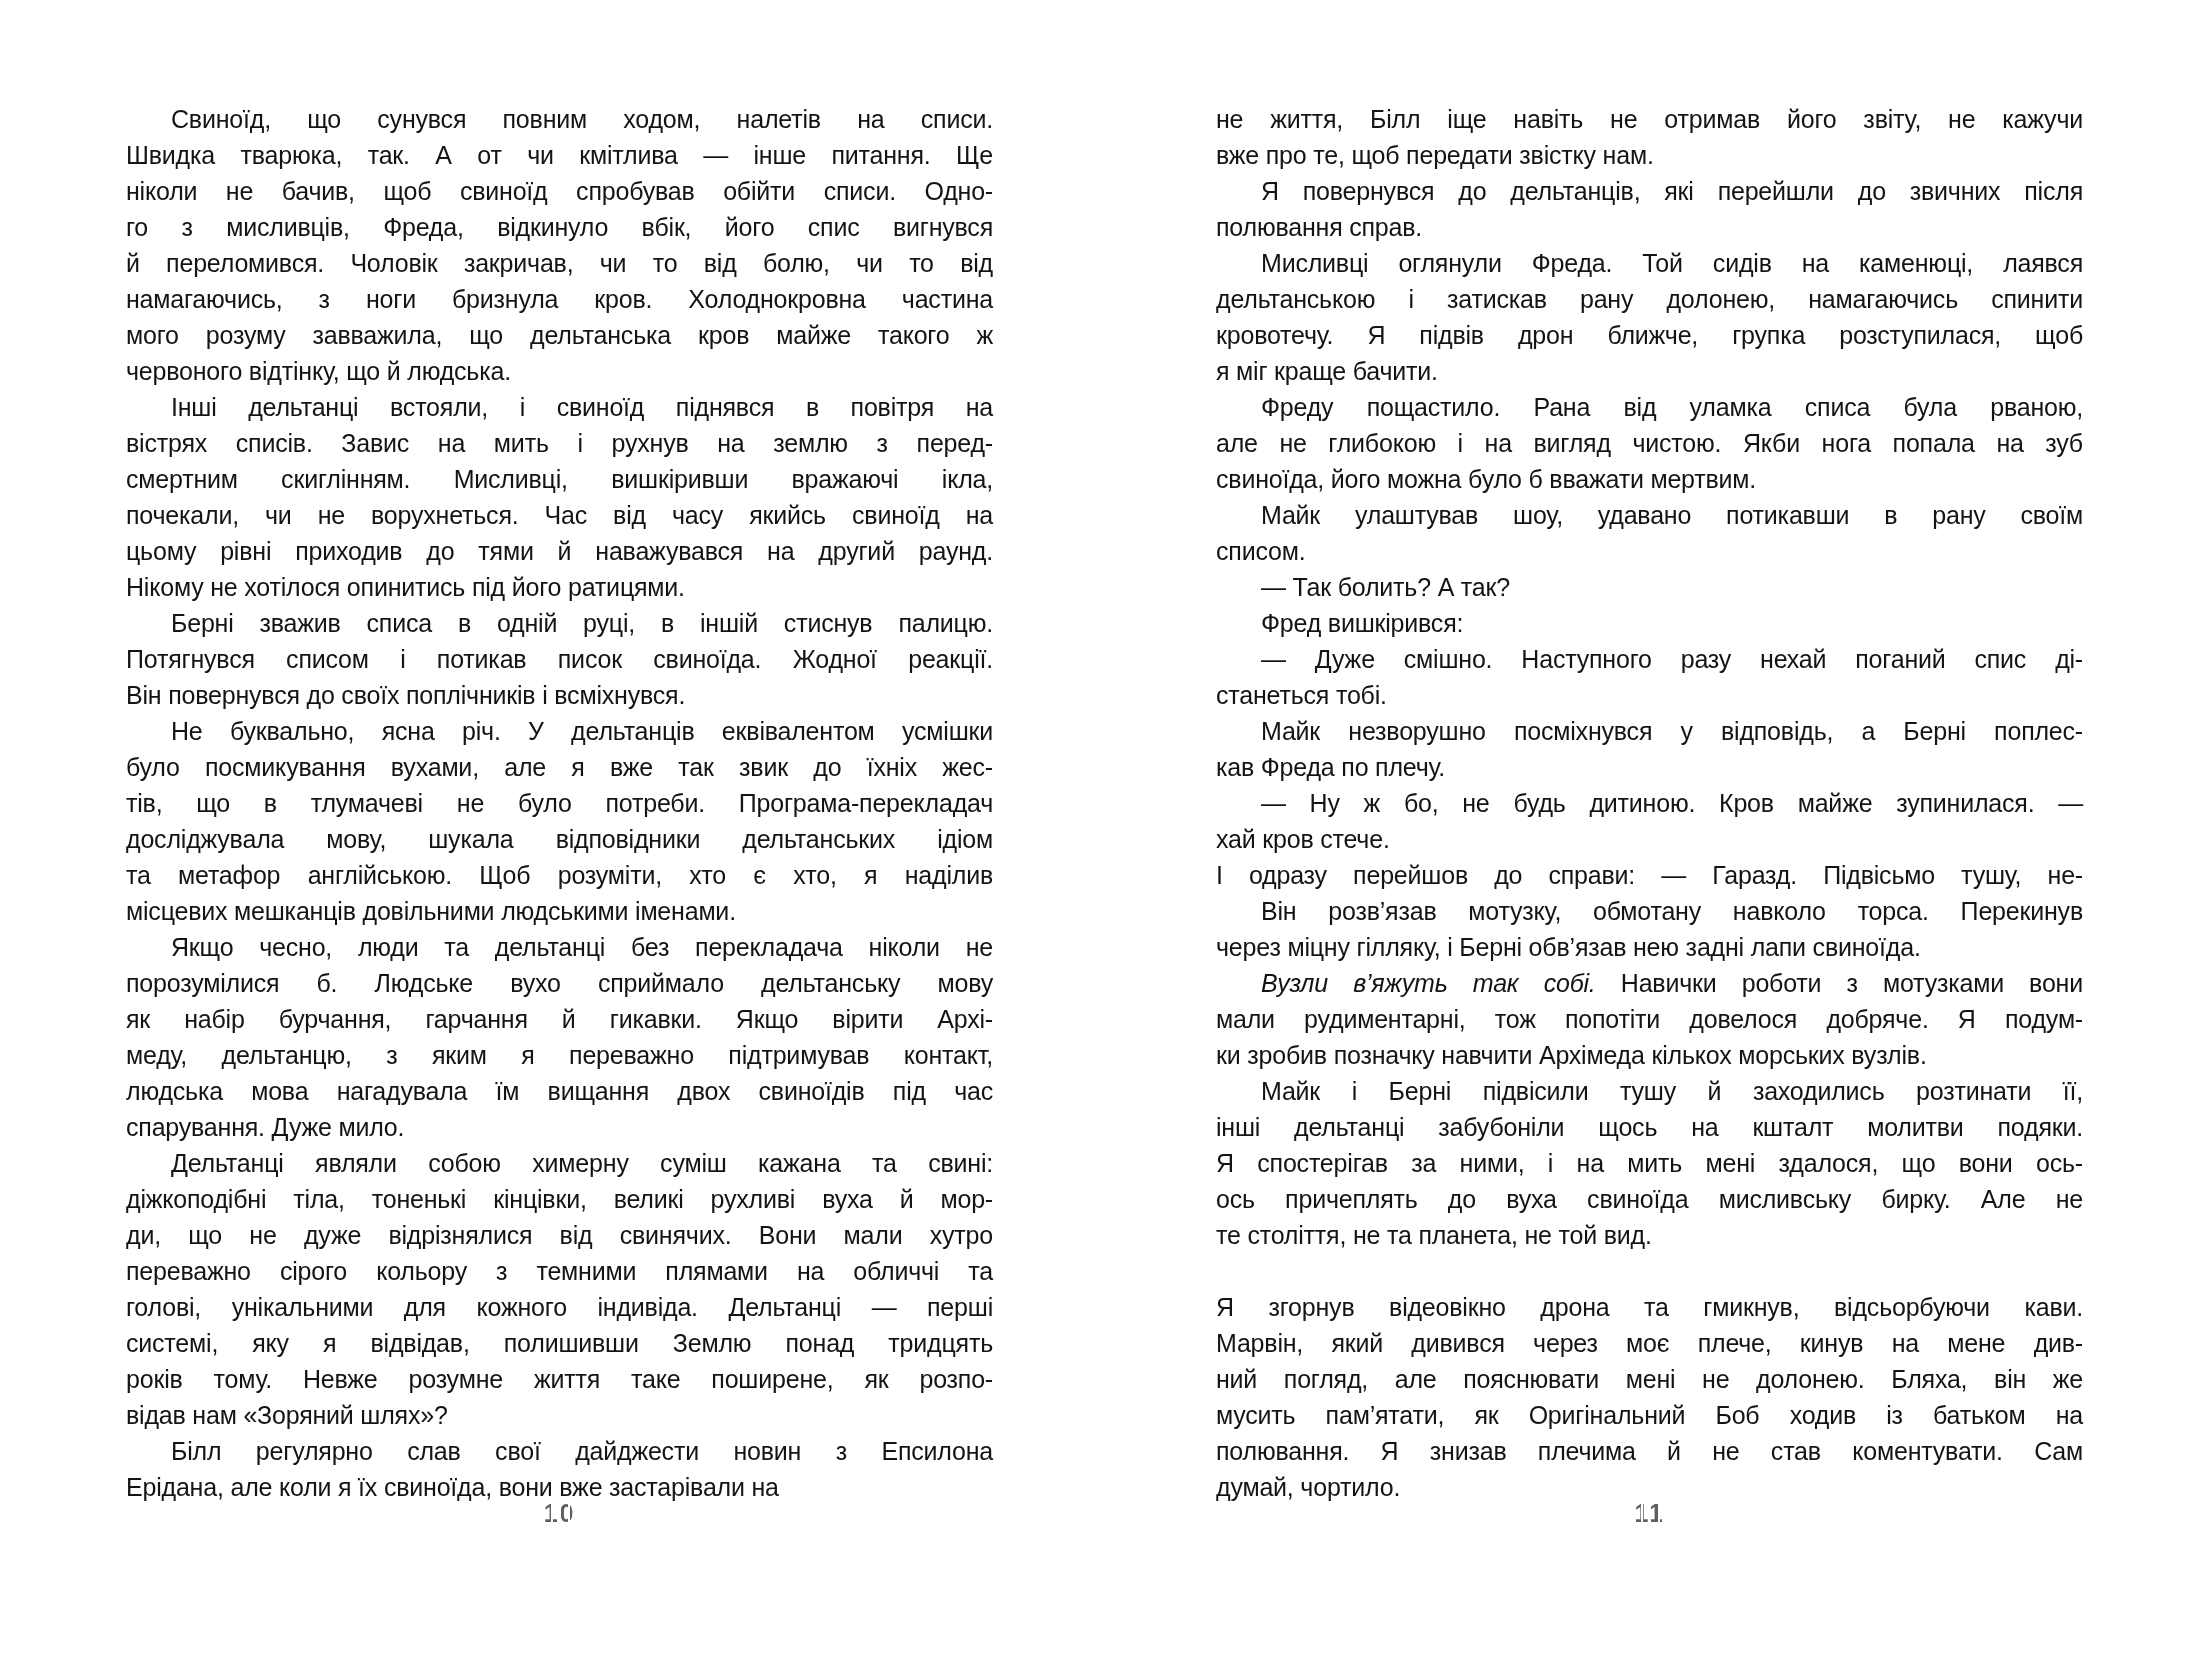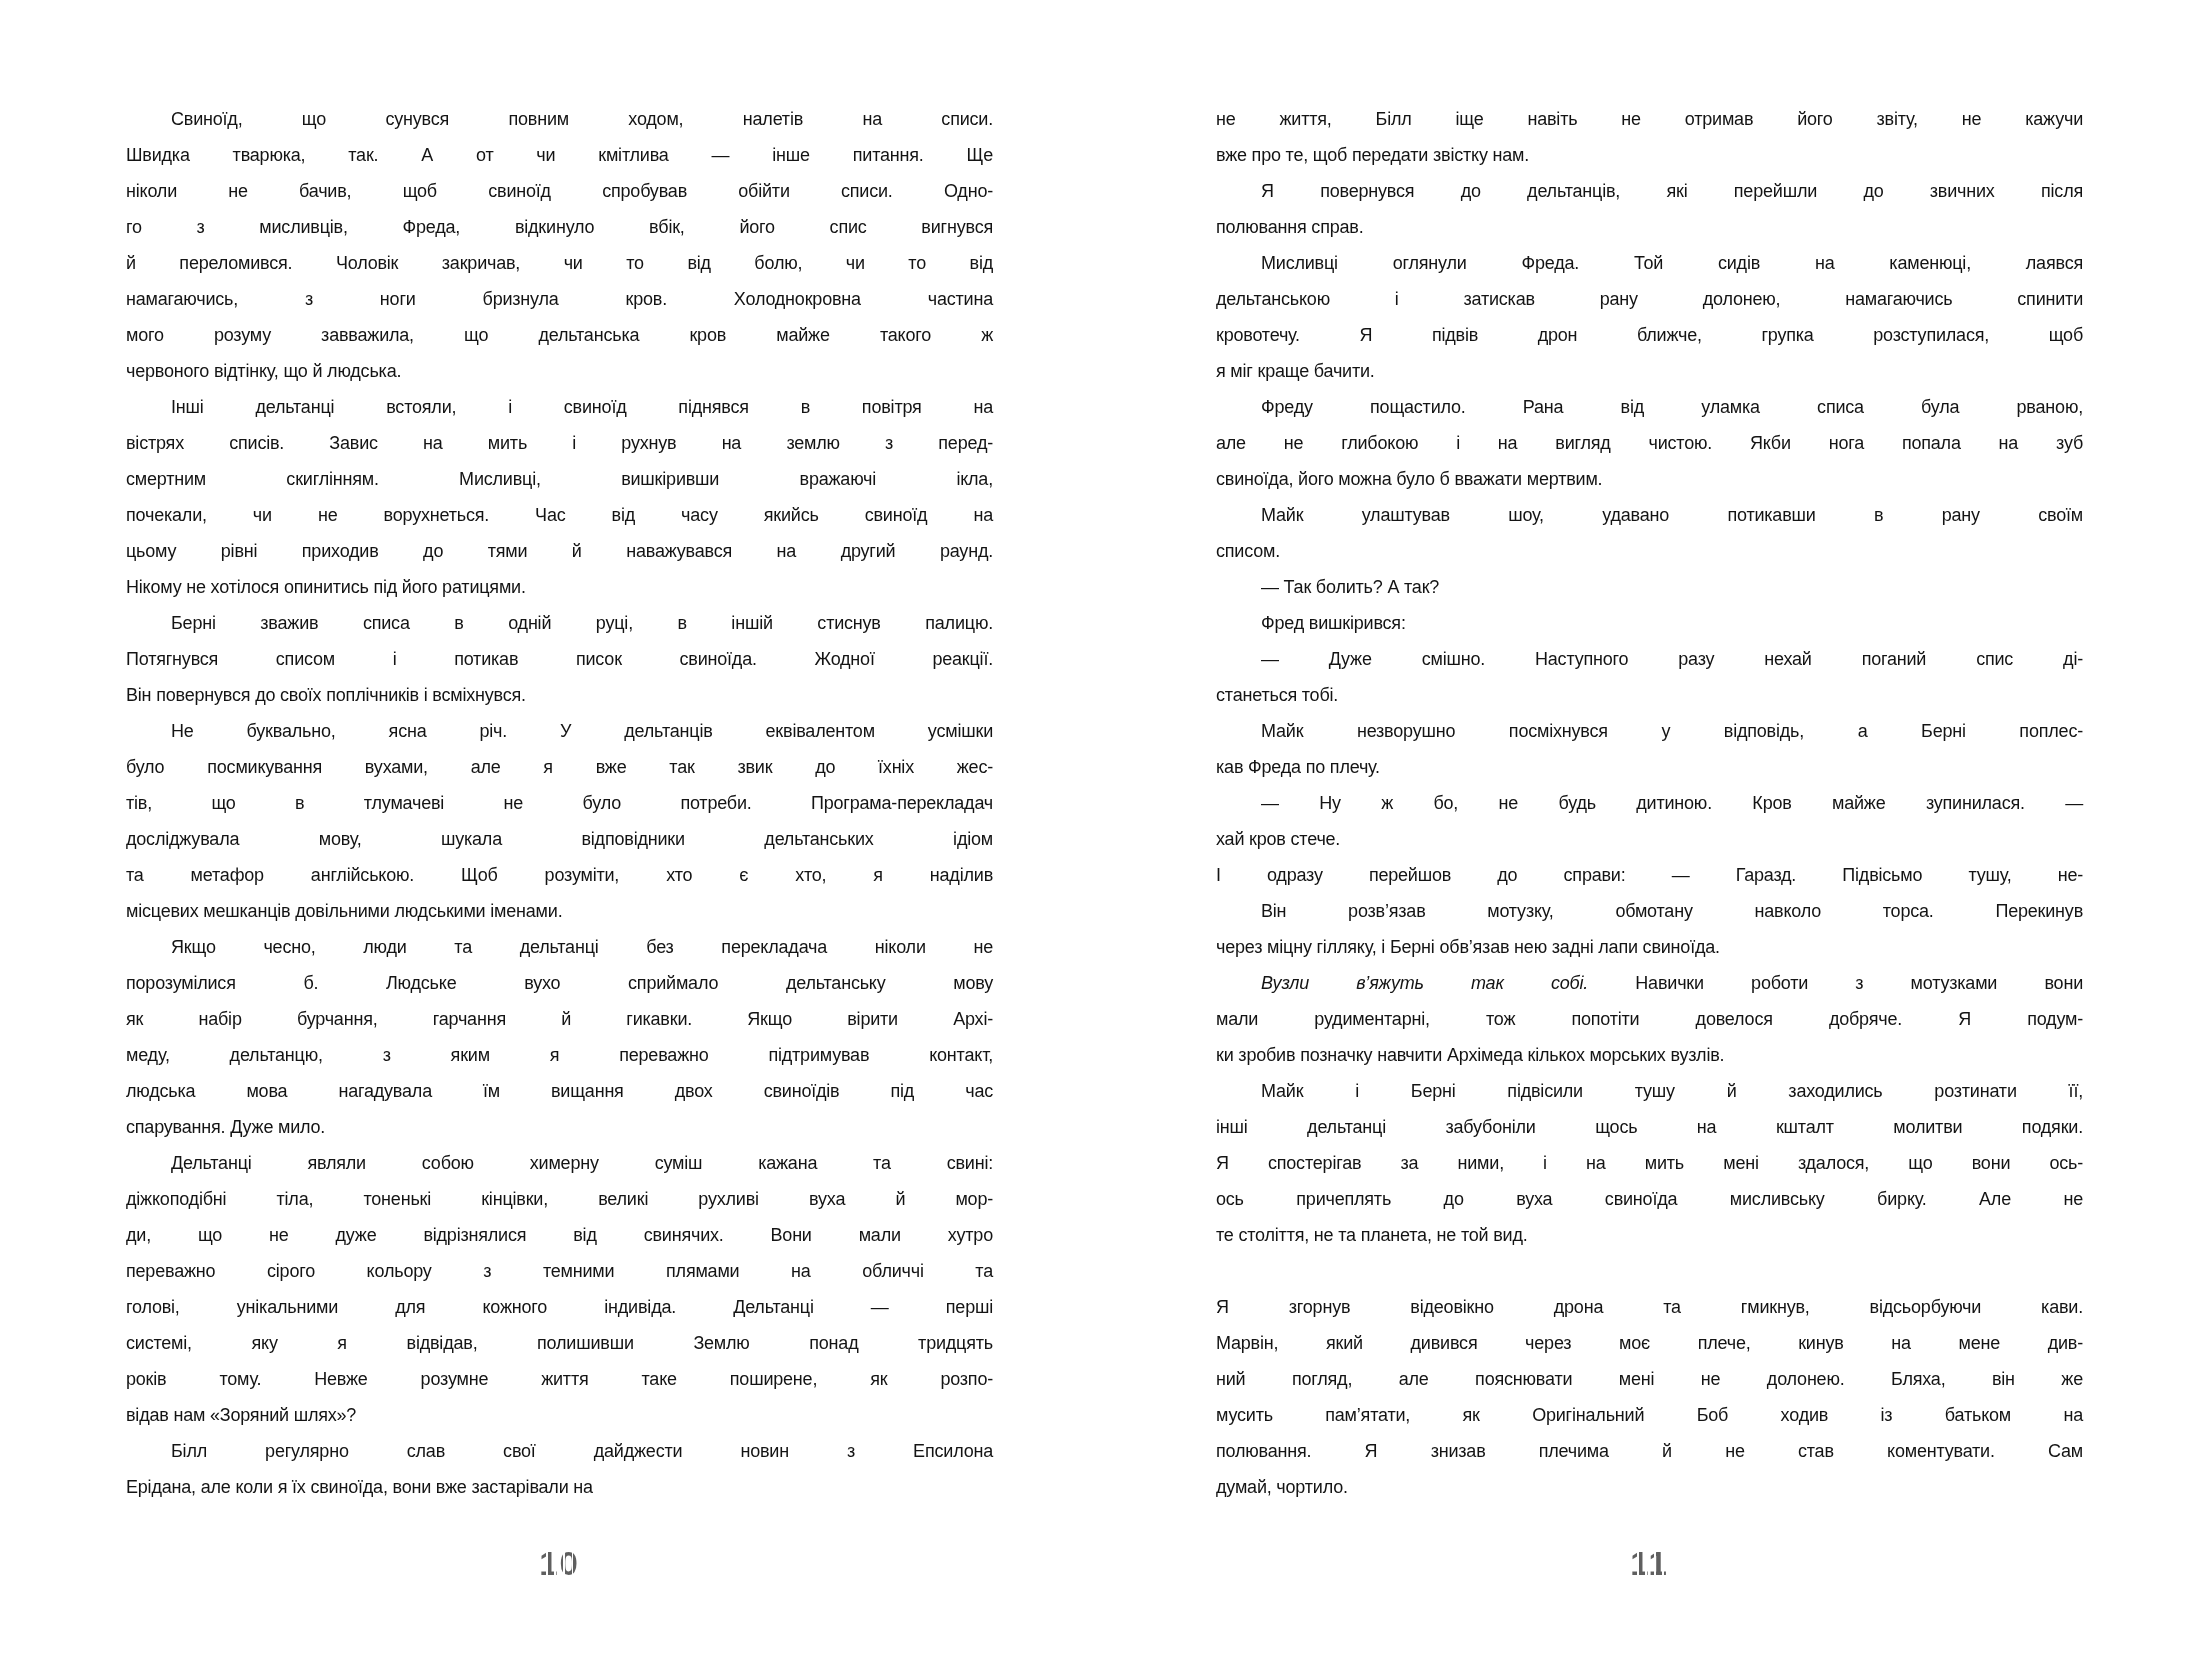--- a/index.html
+++ b/index.html
@@ -12,45 +12,45 @@
     height: 1678px;
     position: relative;
     overflow: hidden;
     font-family: "Liberation Sans", sans-serif;
   }
   .page-col {
     position: absolute;
     top: 101px;
     width: 867px;
     color: #141414;
-    font-size: 18px;
+    font-size: 25px;
     line-height: 36px;
     letter-spacing: -0.2px;
   }
   #col0 { left: 126px; }
   #col1 { left: 1216px; }
 
   .para { margin: 0; }
   .para.gap { margin-top: 36px; }
   .para.indent .line:first-child { text-indent: 45px; }
 
   .line {
     text-align: justify;
     text-align-last: justify;
   }
   .line.end { text-align-last: left; }
 
   .it { font-style: italic; margin-top: 32px; }
 
   .pagenum {
     position: absolute;
-    top: 1545px;
+    top: 1499px;
     width: 867px;
     text-align: center;
-    font-size: 33px;
+    font-size: 25px;
     font-weight: 700;
     letter-spacing: 1.9px;
   }
   #pn0 { left: 126px; }
   #pn1 { left: 1216px; }
   .pagenum span { color: #5f5f5f; }
   
   @supports ((-webkit-background-clip: text) or (background-clip: text)) {
     .pagenum span {
       background-image: repeating-linear-gradient(90deg,

